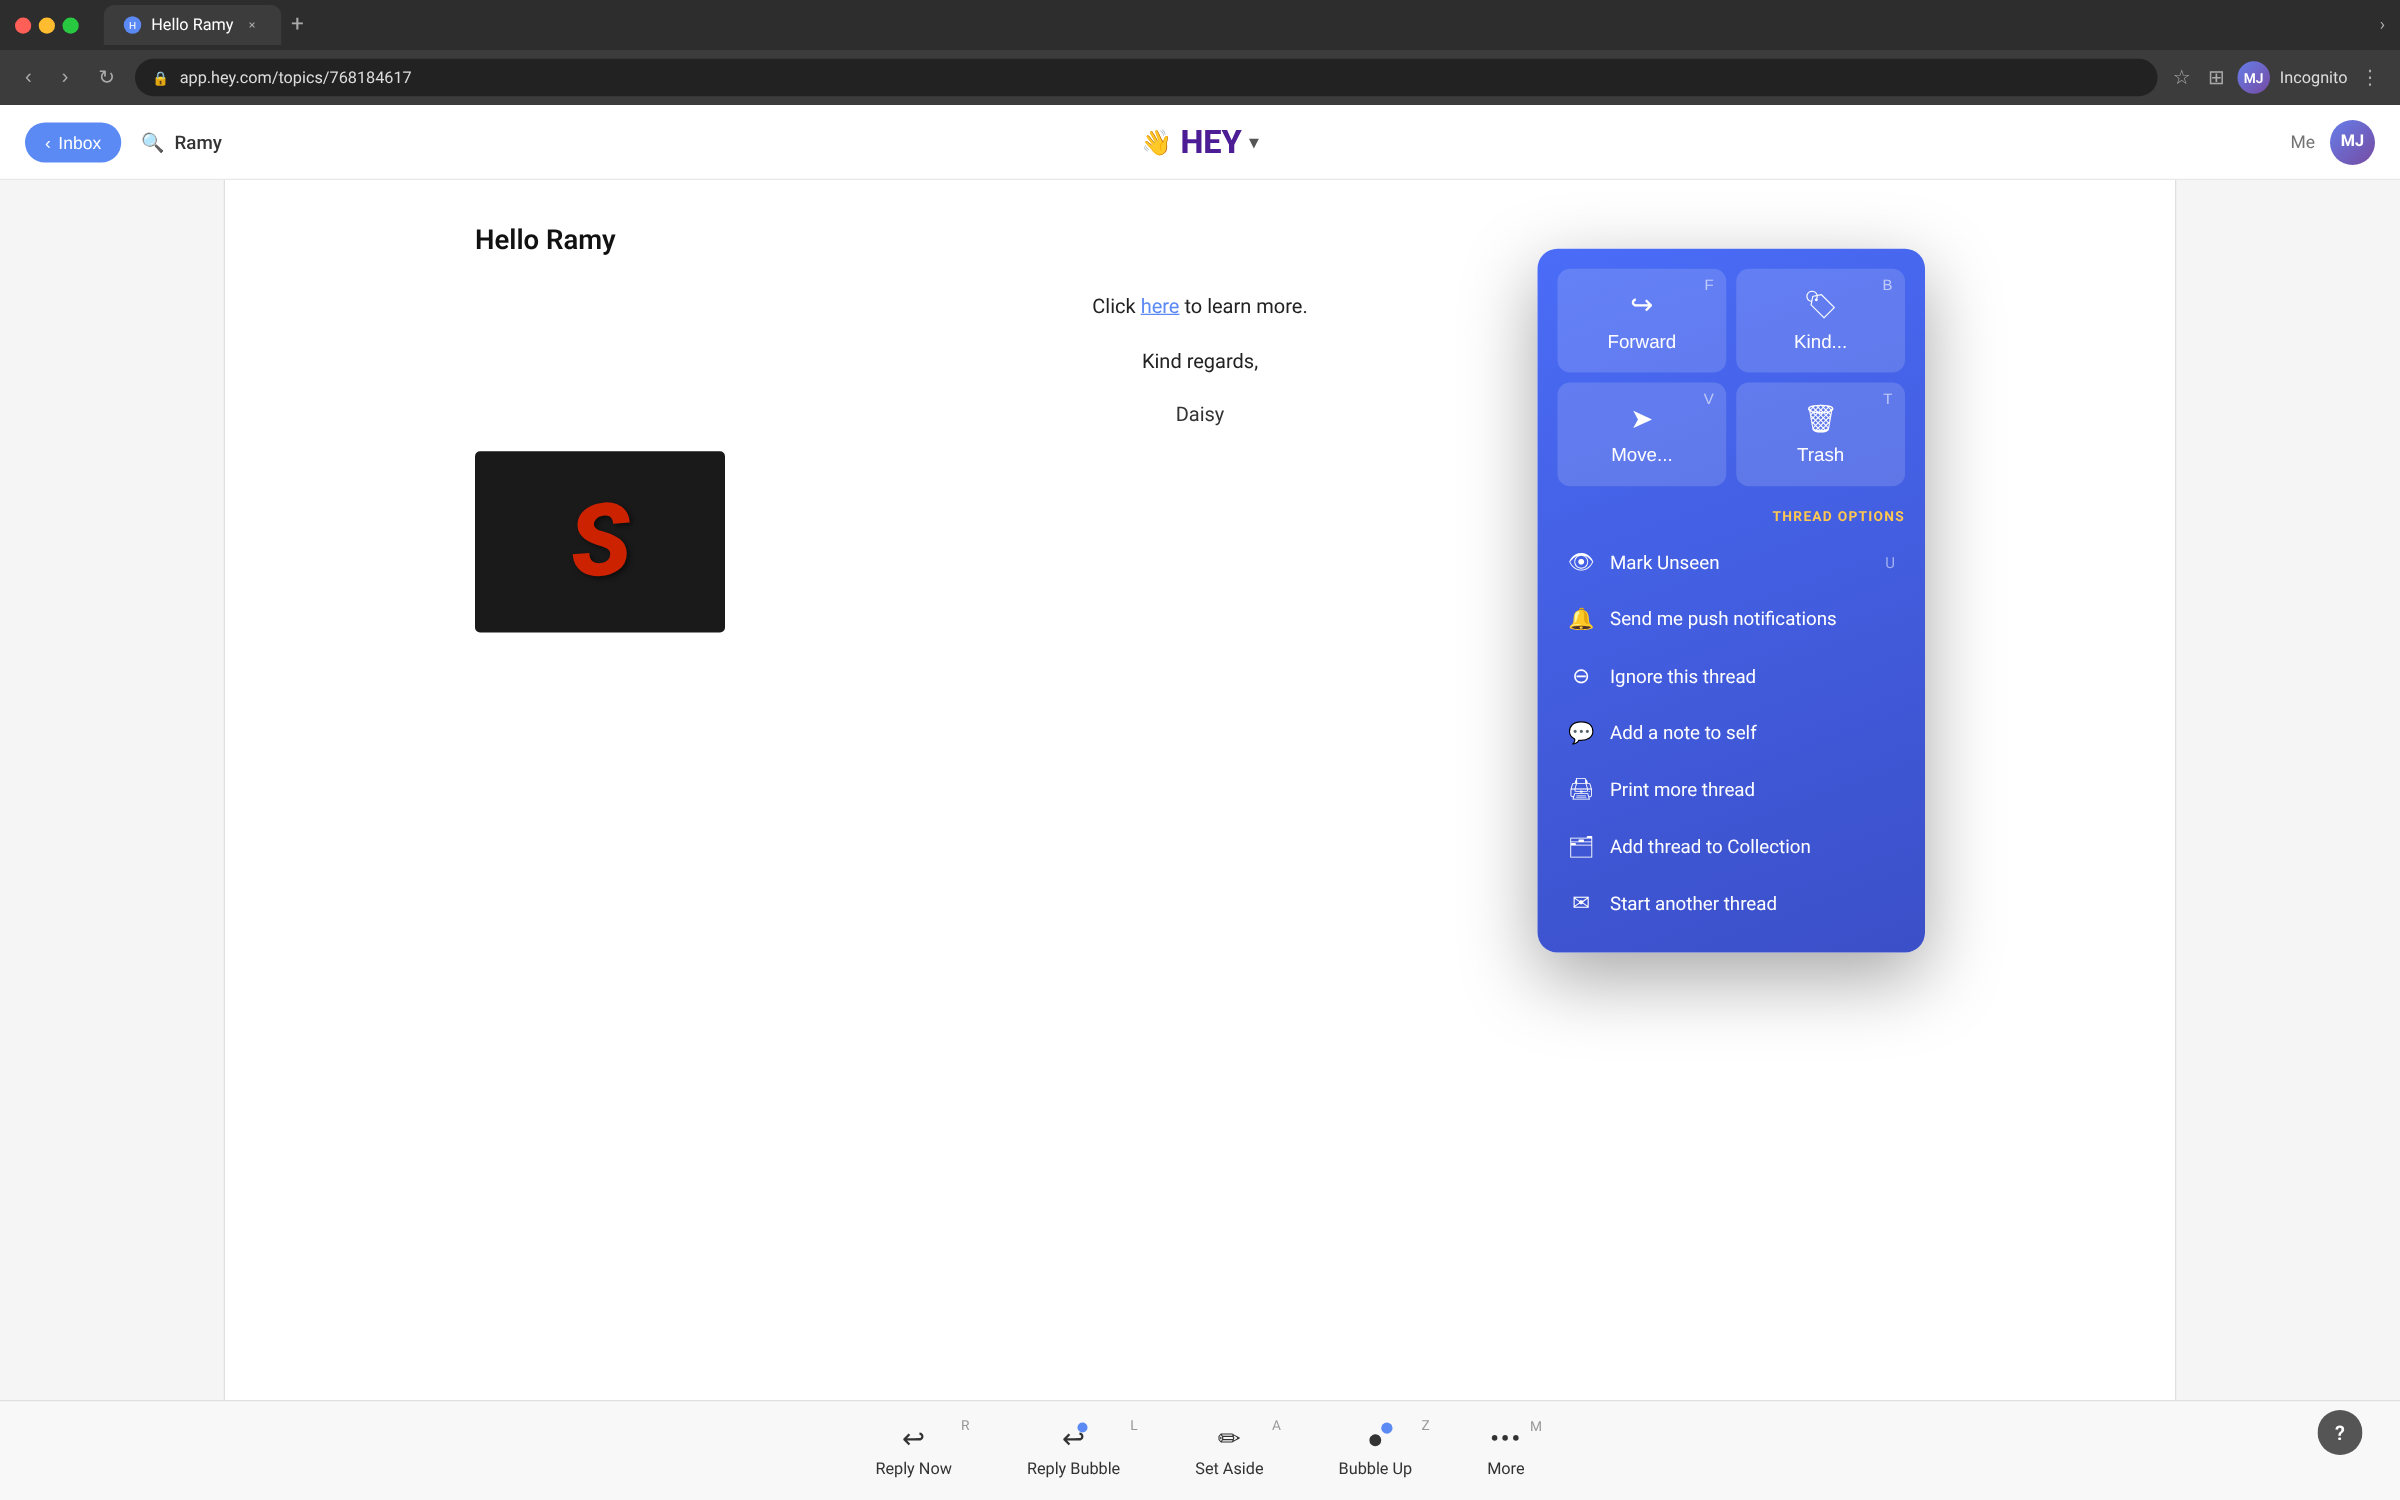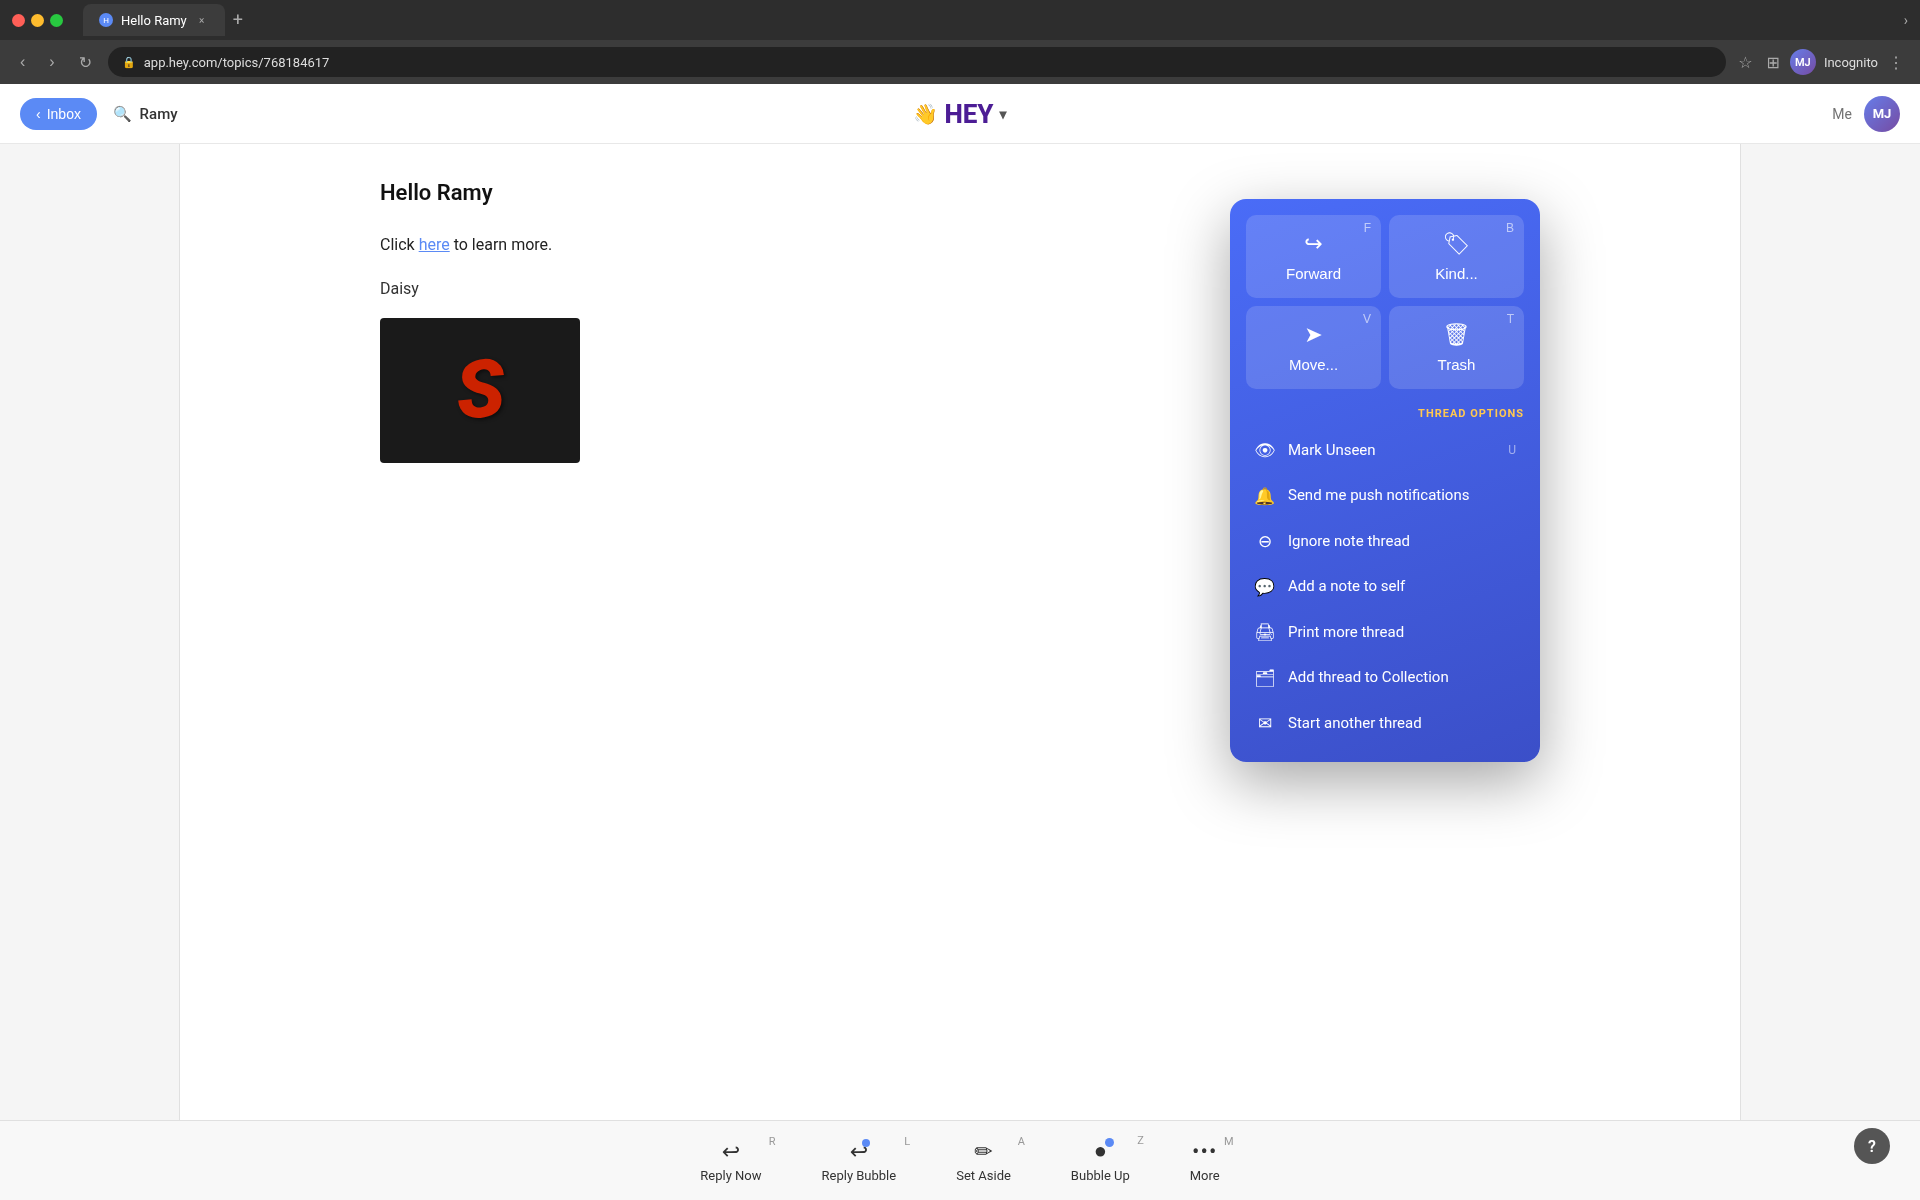--- a/index.html
+++ b/index.html
@@ -241,20 +241,21 @@
       position: relative;
     }
     .email-subject {
       font-size: 22px;
       font-weight: 600;
       margin-bottom: 20px;
       color: #111;
     }
     .email-body p {
       margin-bottom: 16px;
+      text-align: center;
     }
     .email-link {
       color: #5b8af5;
       text-decoration: underline;
       cursor: pointer;
     }
     .email-signature {
       margin-top: 8px;
       color: #333;
     }
@@ -520,20 +521,21 @@
   <div class="main-content">
     <div class="left-sidebar-overlay"></div>
 
     <div class="email-panel">
       <h1 class="email-subject">Hello Ramy</h1>
 
       <div class="email-body">
         <p>
           Click <a class="email-link">here</a> to learn more.
         </p>
+        <p>Kind regards,</p>
         <p class="email-signature">Daisy</p>
       </div>
 
       <div class="email-image">
         <span class="email-image-letter">S</span>
       </div>
 
       <div class="popup-menu">
 
         <div class="popup-grid">
@@ -571,21 +573,21 @@
           <span class="popup-item-shortcut">U</span>
         </div>
 
         <div class="popup-list-item">
           <span class="popup-list-icon">🔔</span>
           <span>Send me push notifications</span>
         </div>
 
         <div class="popup-list-item">
           <span class="popup-list-icon">⊖</span>
-          <span>Ignore note thread</span>
+          <span>Ignore this thread</span>
         </div>
 
         <div class="popup-list-item">
           <span class="popup-list-icon">💬</span>
           <span>Add a note to self</span>
         </div>
 
         <div class="popup-list-item">
           <span class="popup-list-icon">🖨</span>
           <span>Print more thread</span>

